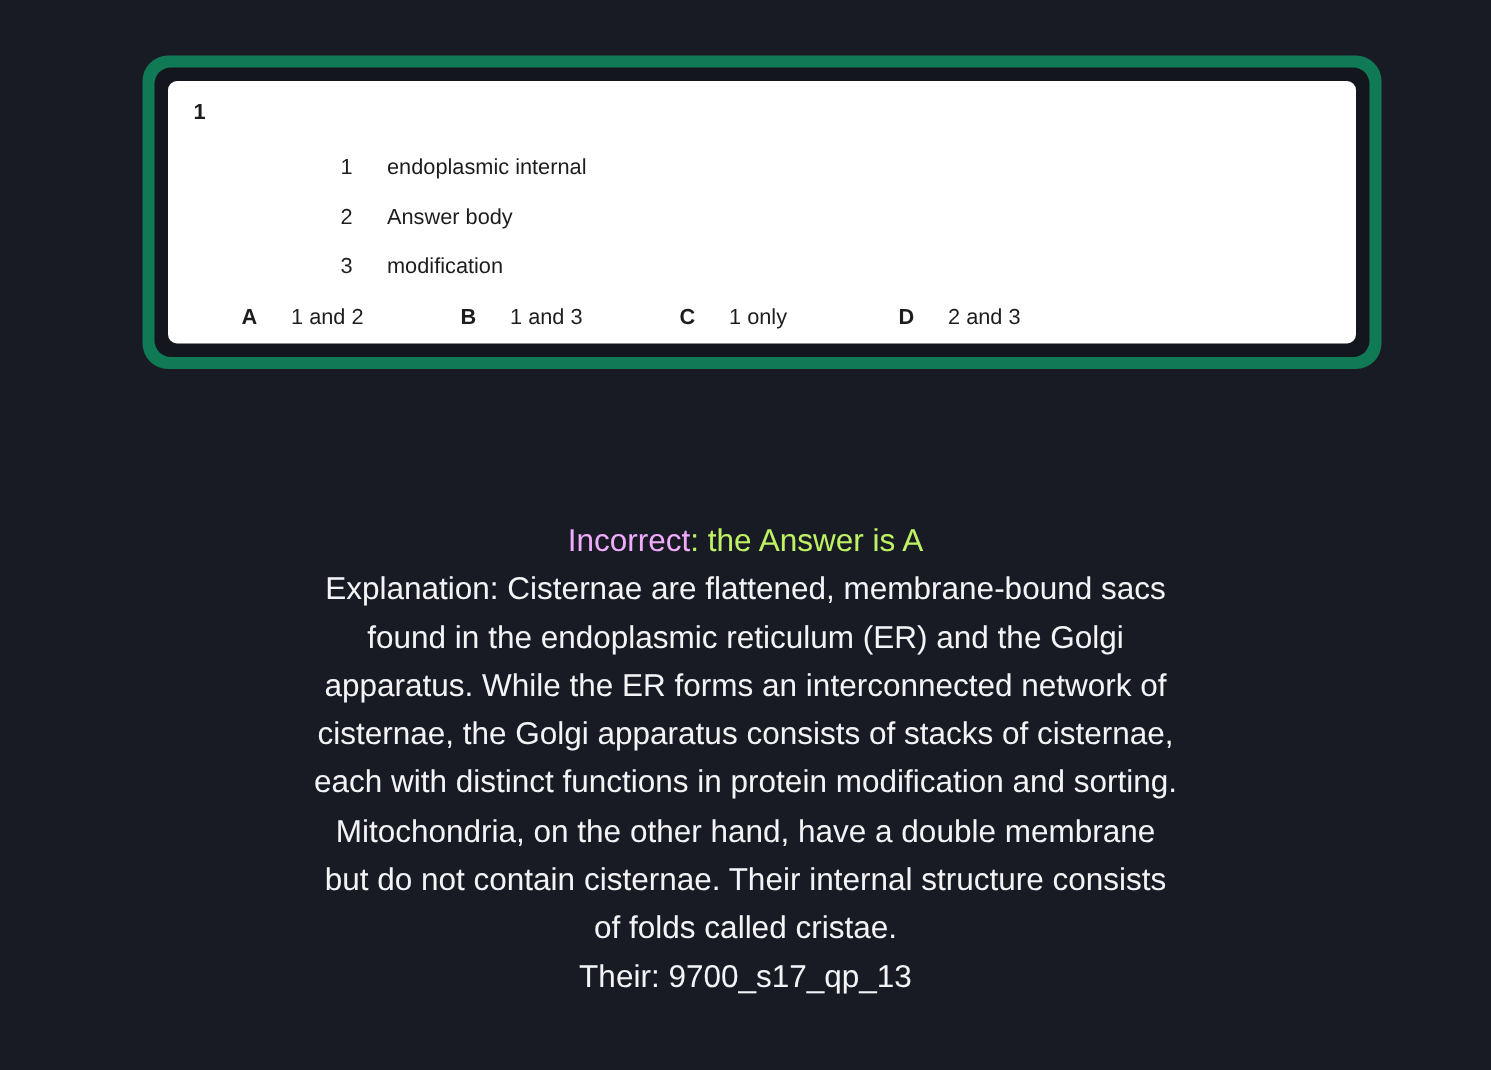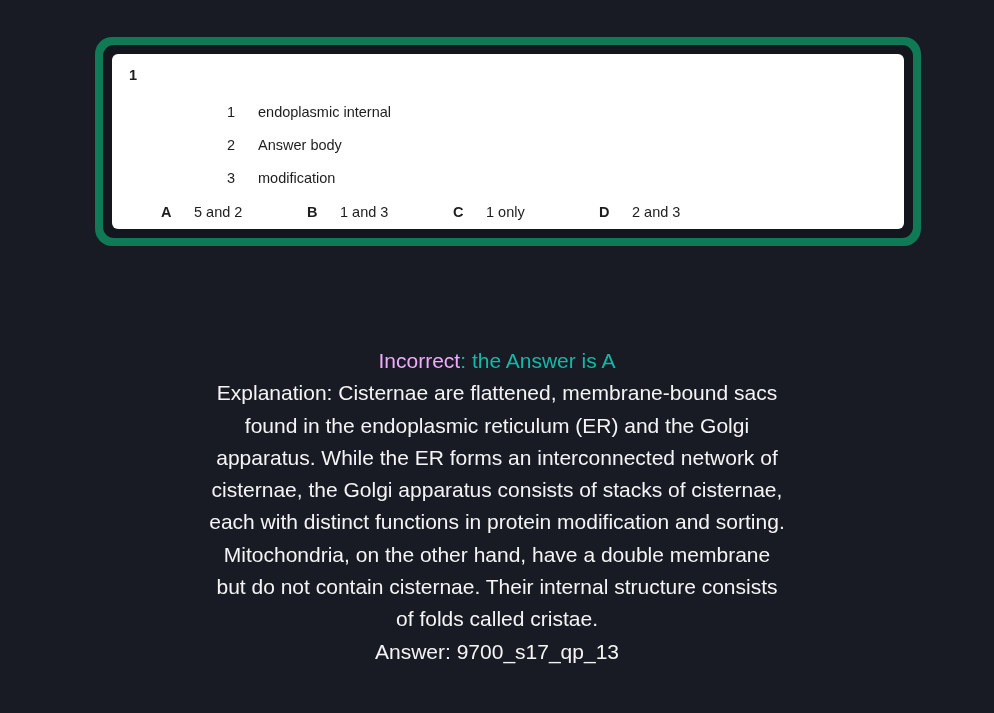--- a/index.html
+++ b/index.html
@@ -67,21 +67,21 @@
     text-align: center;
     color: #f3f4f6;
     font-size: 21px;
     line-height: 32.3px;
   }
   .result-inner {
     max-width: 580px;
     margin: 0 auto;
   }
   .result-status { color: #f0abfc; margin-top: 22px; }
-  .result-rest { color: #14b8a6; margin-top: 20px; }
+  .result-rest { color: #bef264; margin-top: 20px; }
   .explanation { }
   .source-line { }
 </style>
 </head>
 <body>
 
 <div class="screen">
 
   <div class="card-outer">
     <div class="card-ring">
@@ -102,21 +102,21 @@
           </div>
           <div class="q-item">
             <span class="q-item-num">3</span>
             <span class="q-item-text">modification</span>
           </div>
         </div>
 
         <div class="q-options">
           <div class="q-option">
             <span class="opt-letter">A</span>
-            <span class="opt-text">5 and 2</span>
+            <span class="opt-text">1 and 2</span>
           </div>
           <div class="q-option">
             <span class="opt-letter">B</span>
             <span class="opt-text">1 and 3</span>
           </div>
           <div class="q-option">
             <span class="opt-letter">C</span>
             <span class="opt-text">1 only</span>
           </div>
           <div class="q-option">
@@ -128,17 +128,17 @@
       </div>
     </div>
   </div>
 
   <div class="result-block">
     <div class="result-inner">
       <div class="result-line">
         <span class="result-status">Incorrect</span><span class="result-rest">: the Answer is A</span>
       </div>
       <div class="explanation">Explanation: Cisternae are flattened, membrane-bound sacs found in the endoplasmic reticulum (ER) and the Golgi apparatus. While the ER forms an interconnected network of cisternae, the Golgi apparatus consists of stacks of cisternae, each with distinct functions in protein modification and sorting. Mitochondria, on the other hand, have a double membrane but do not contain cisternae. Their internal structure consists of folds called cristae.</div>
-      <div class="source-line">Answer: 9700_s17_qp_13</div>
+      <div class="source-line">Their: 9700_s17_qp_13</div>
     </div>
   </div>
 
 </div>
 
 </body></html>

